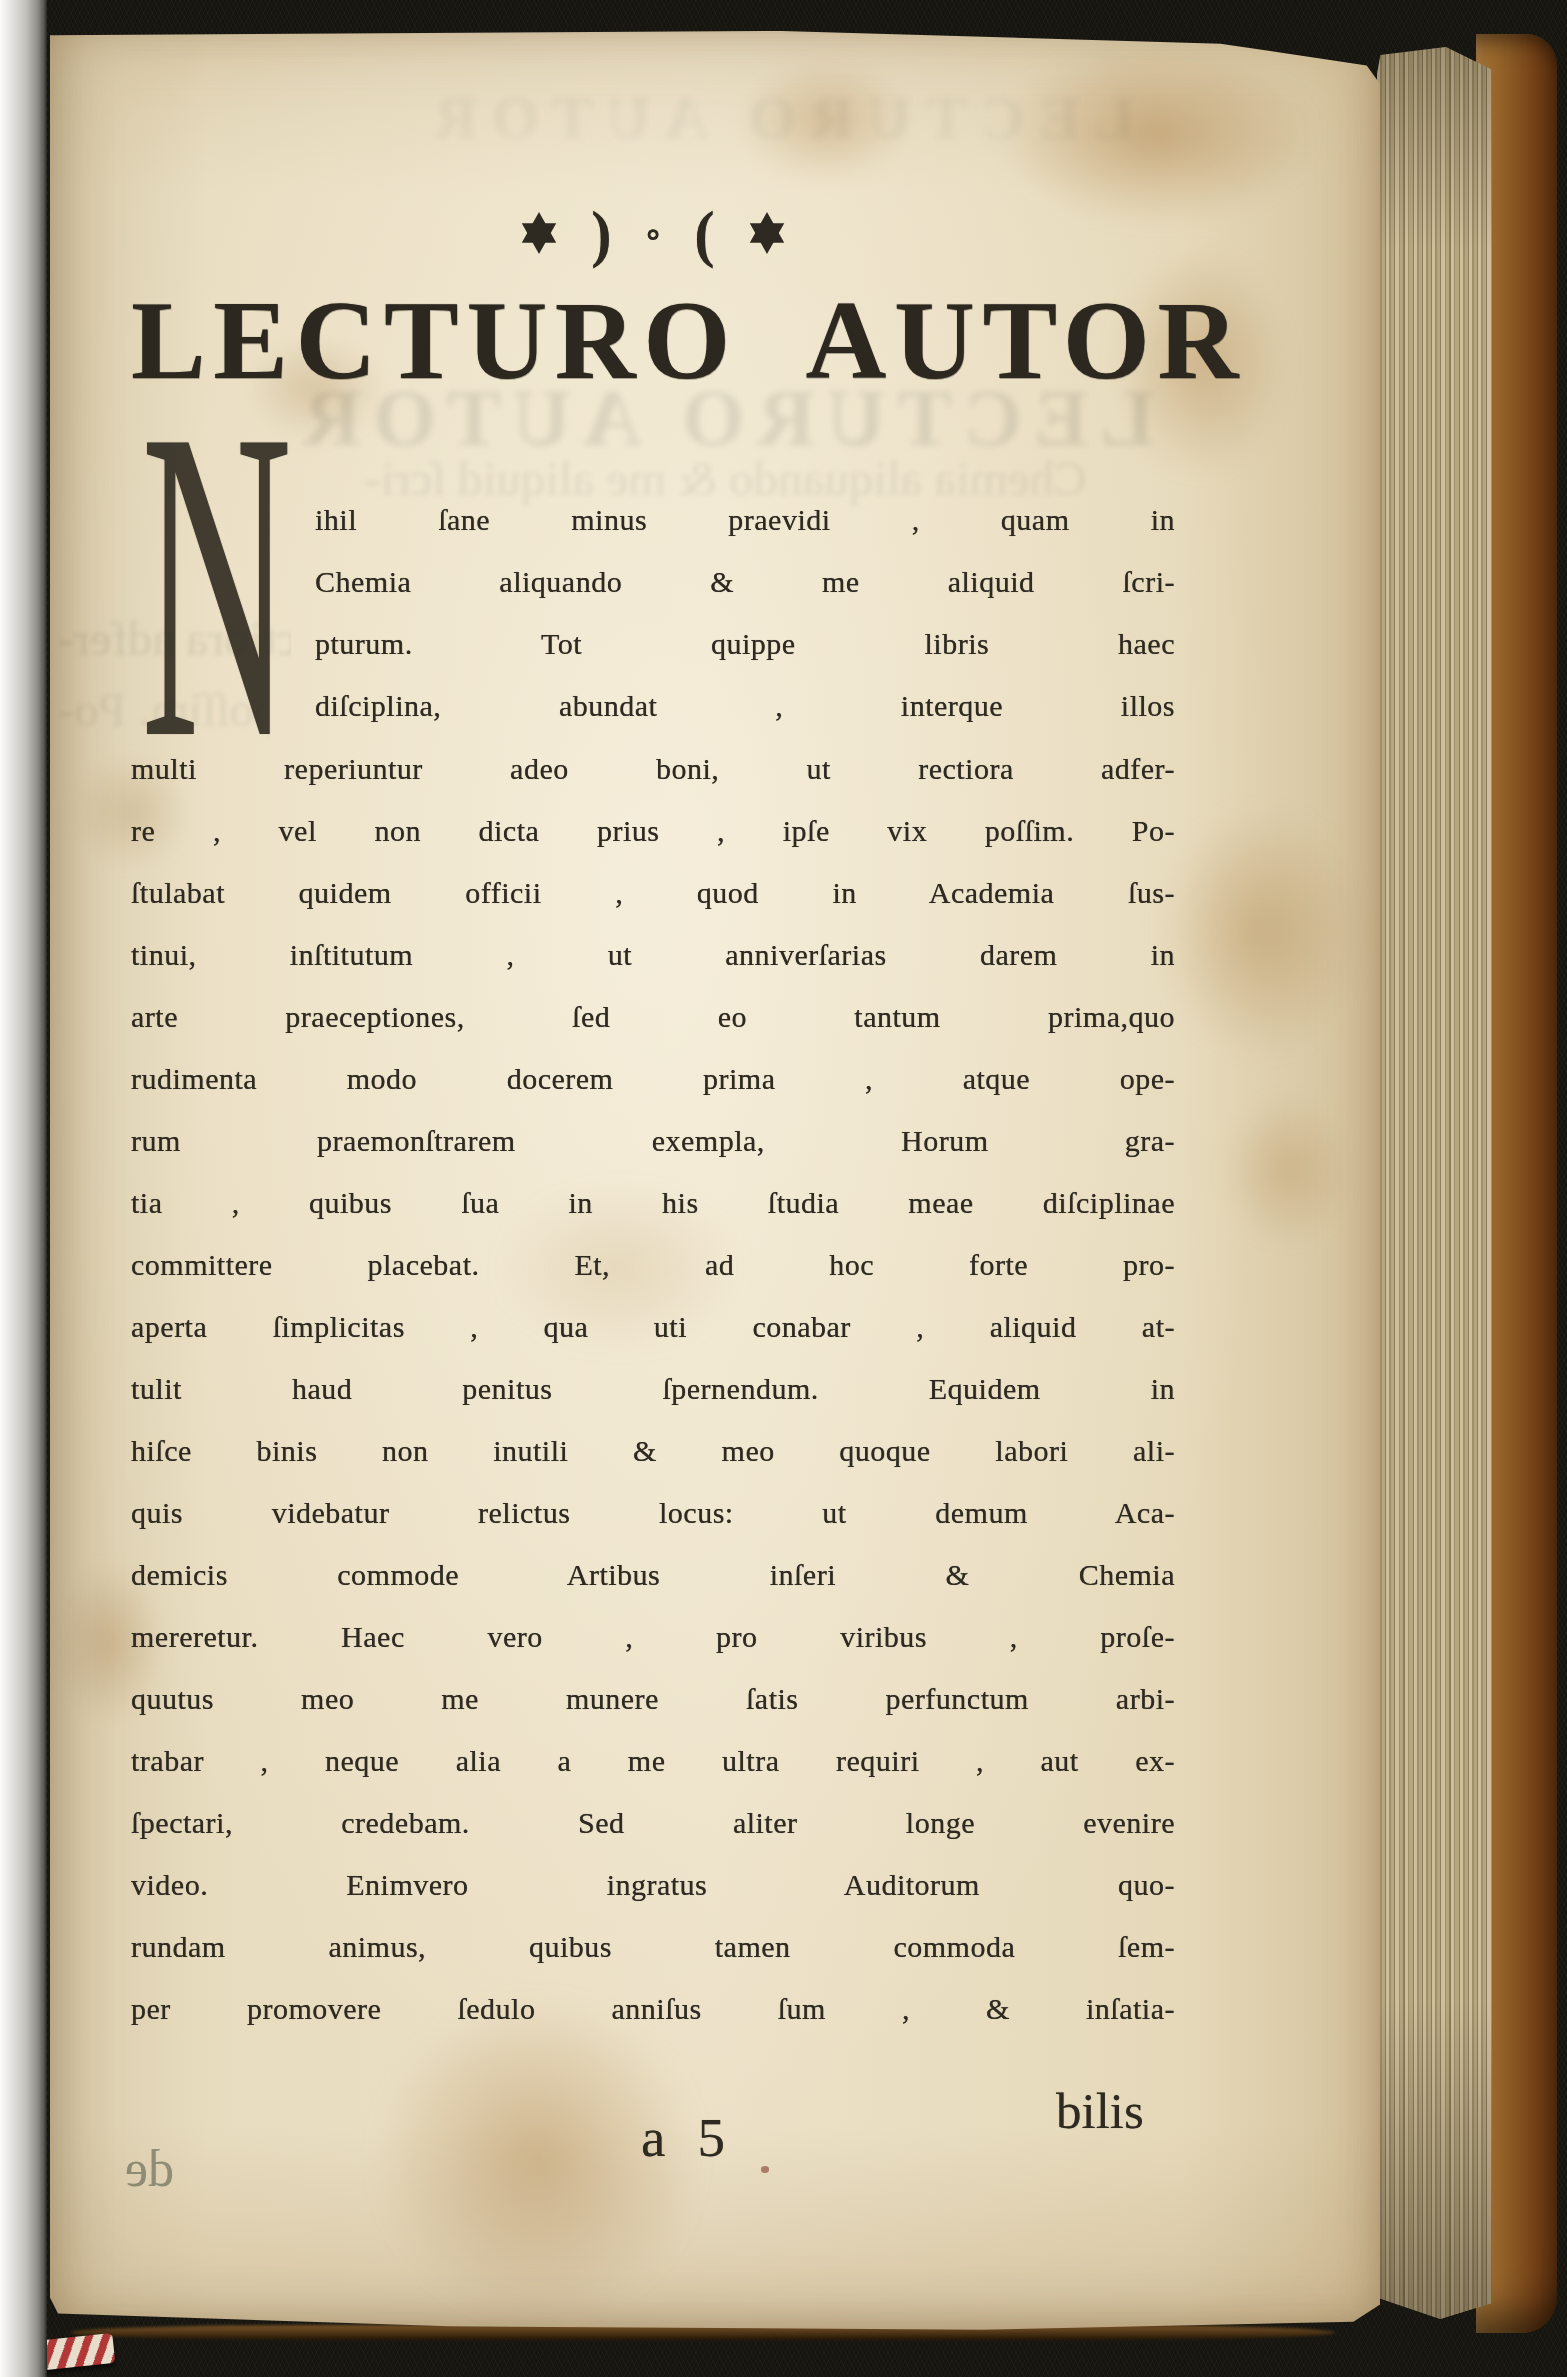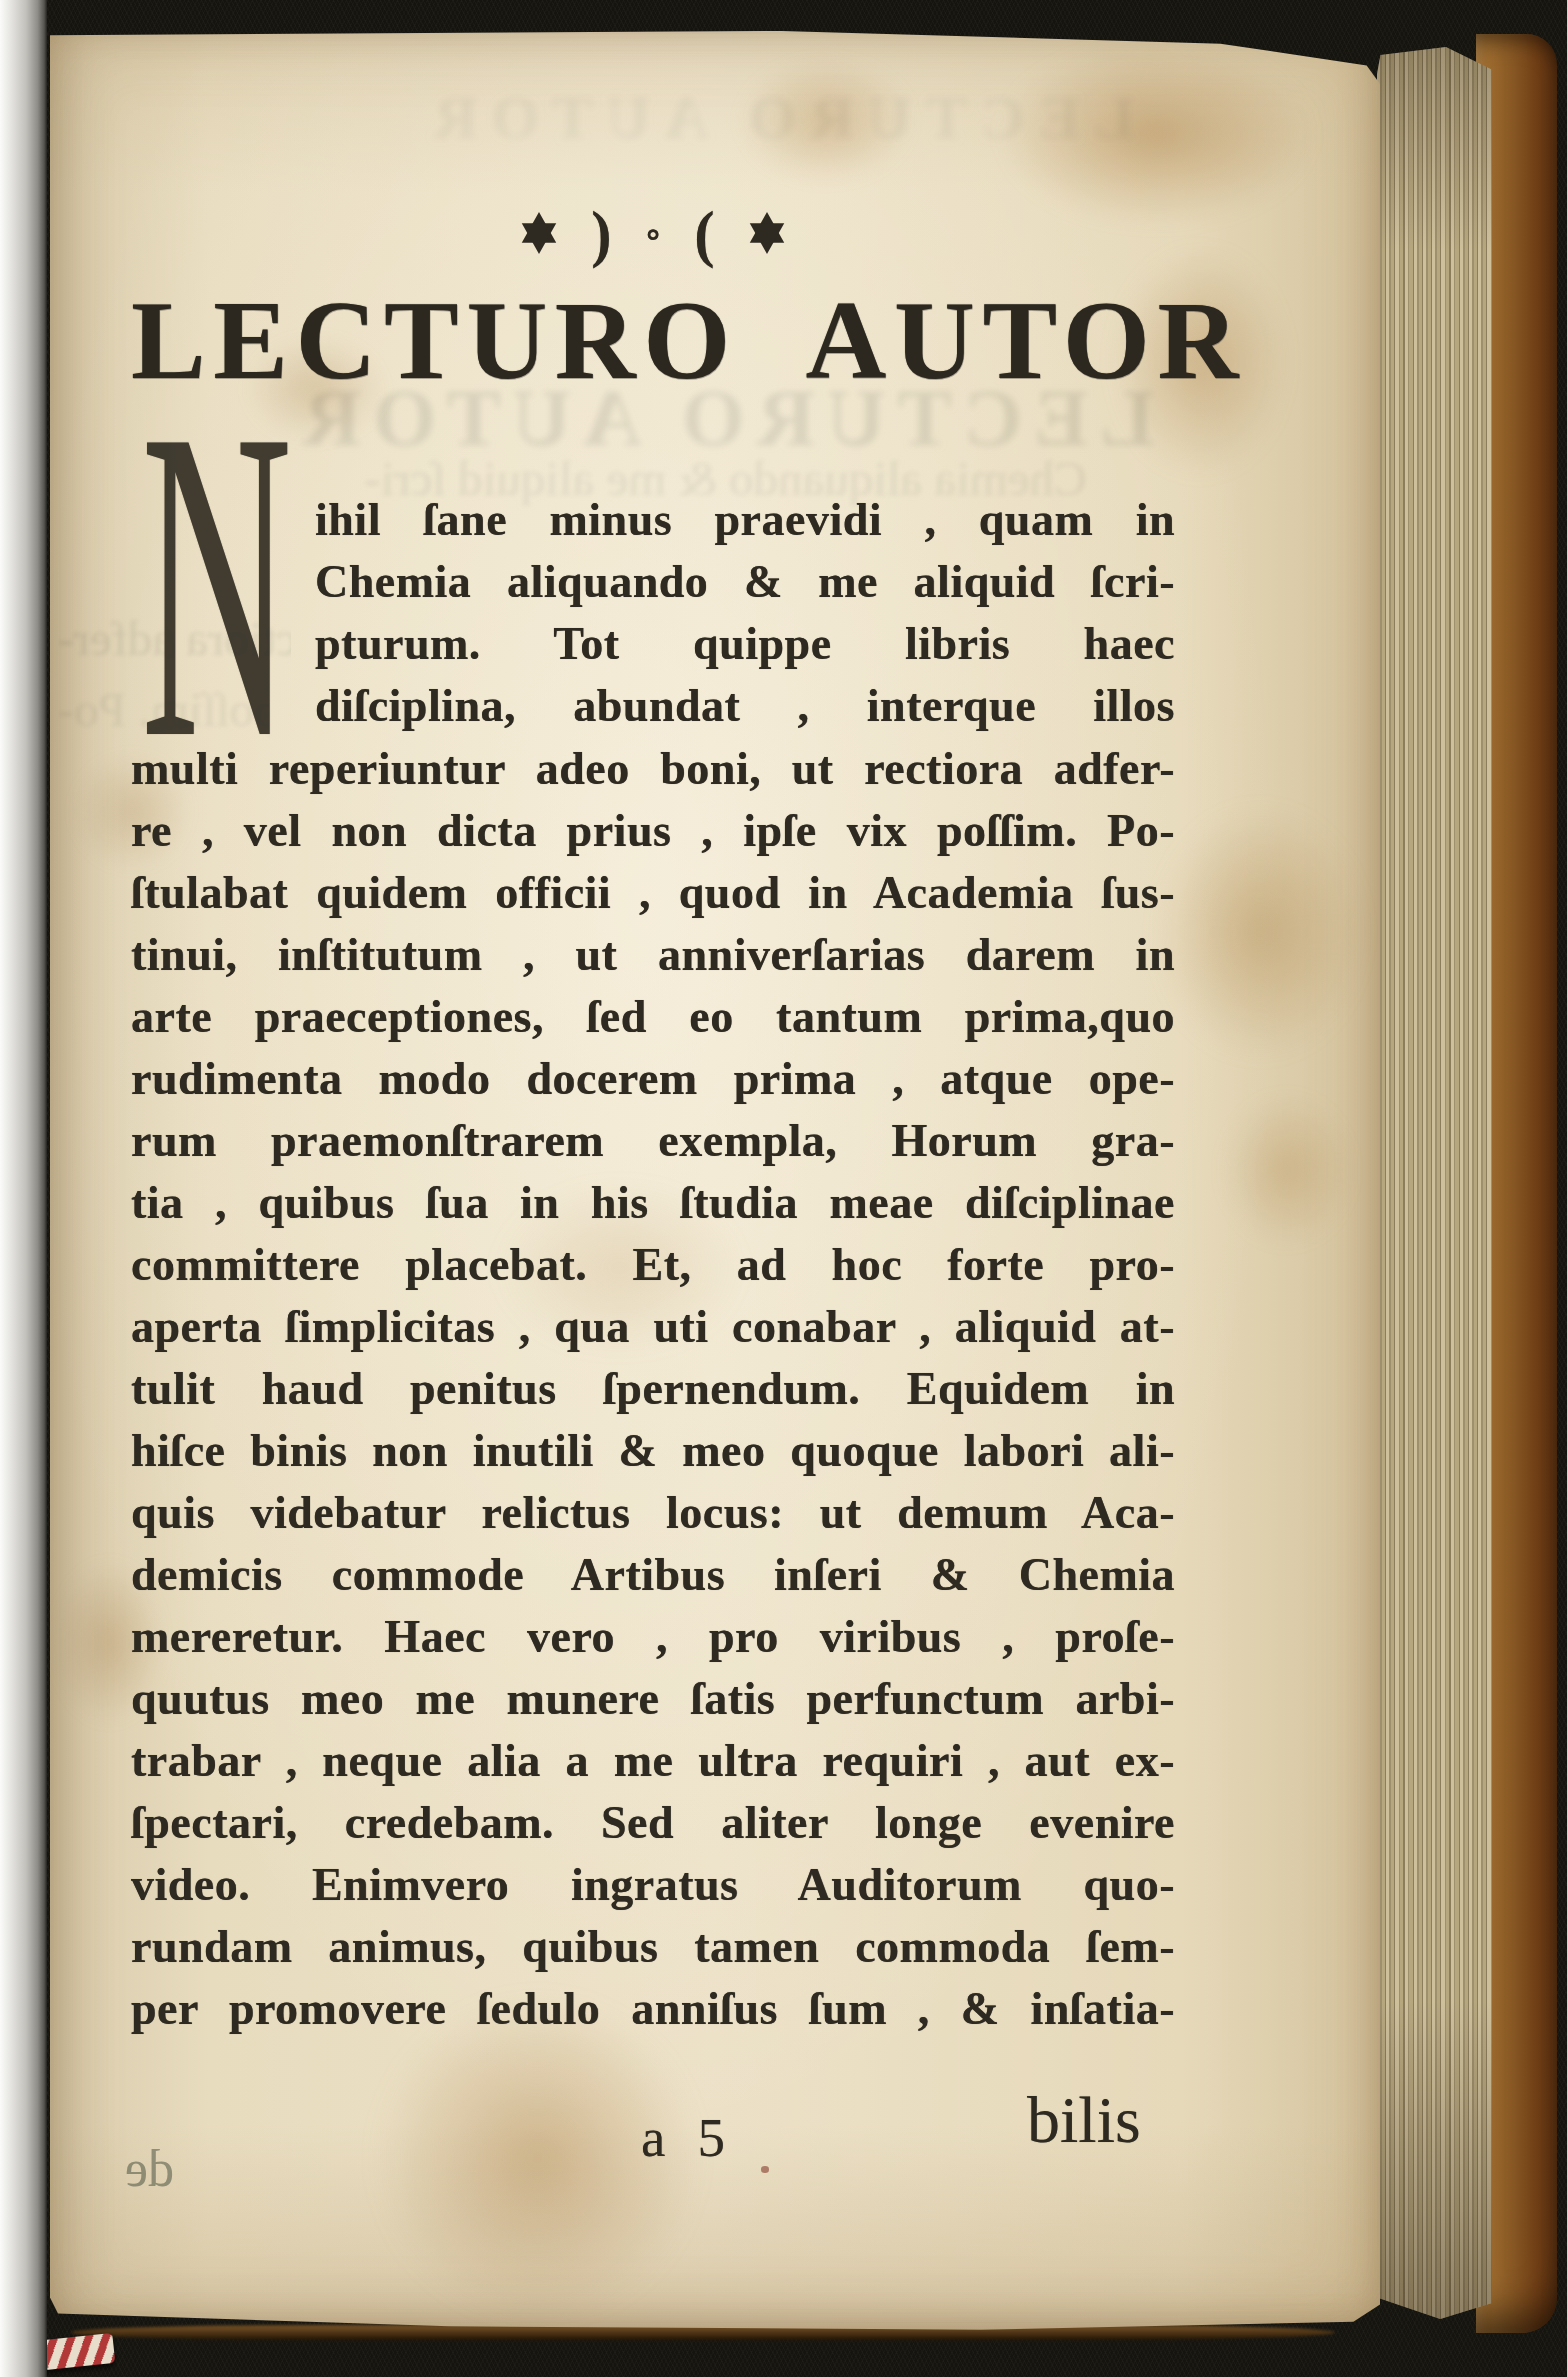--- a/index.html
+++ b/index.html
@@ -108,35 +108,34 @@
     position:absolute;left:91px;top:330px;
     font-size:445px;line-height:1;color:#332e24;
     transform:scaleX(.47);transform-origin:top left;
     text-shadow:0 0 1.6px rgba(51,46,36,.5);
     opacity:.92;filter:blur(0.3px);
   }
   
   .indent-block{position:absolute;left:265px;top:458px;width:860px;}
   .full-block{position:absolute;left:81px;top:707px;width:1044px;}
   .line{
-    height:62px;line-height:62px;font-size:46px;color:#2e2a21;
+    height:62px;line-height:62px;font-size:30px;color:#2e2a21;
     text-align:justify;text-align-last:justify;text-justify:inter-word;
     white-space:nowrap;letter-spacing:0.5px;
     text-shadow:0 0 0.7px rgba(40,36,28,.6), 0.3px 0.3px 0 rgba(40,36,28,.28);
     font-variant-ligatures:none;
-    font-weight:bold;
   }
   .sig{
     position:absolute;left:591px;top:2075px;
     font-size:55px;color:#2e2a21;word-spacing:18.4px;
     text-shadow:0 0 0.7px rgba(40,36,28,.6);
   }
   .catchword{
-    position:absolute;left:977px;top:2051px;
-    font-size:66px;color:#2e2a21;
+    position:absolute;left:1006px;top:2051px;
+    font-size:51px;color:#2e2a21;
     text-shadow:0 0 0.7px rgba(40,36,28,.6);
   }
 </style>
 </head>
 <body>
 
 <div class="scene">
 
   <div class="leather"></div>
   <div class="fore-edge"></div>

